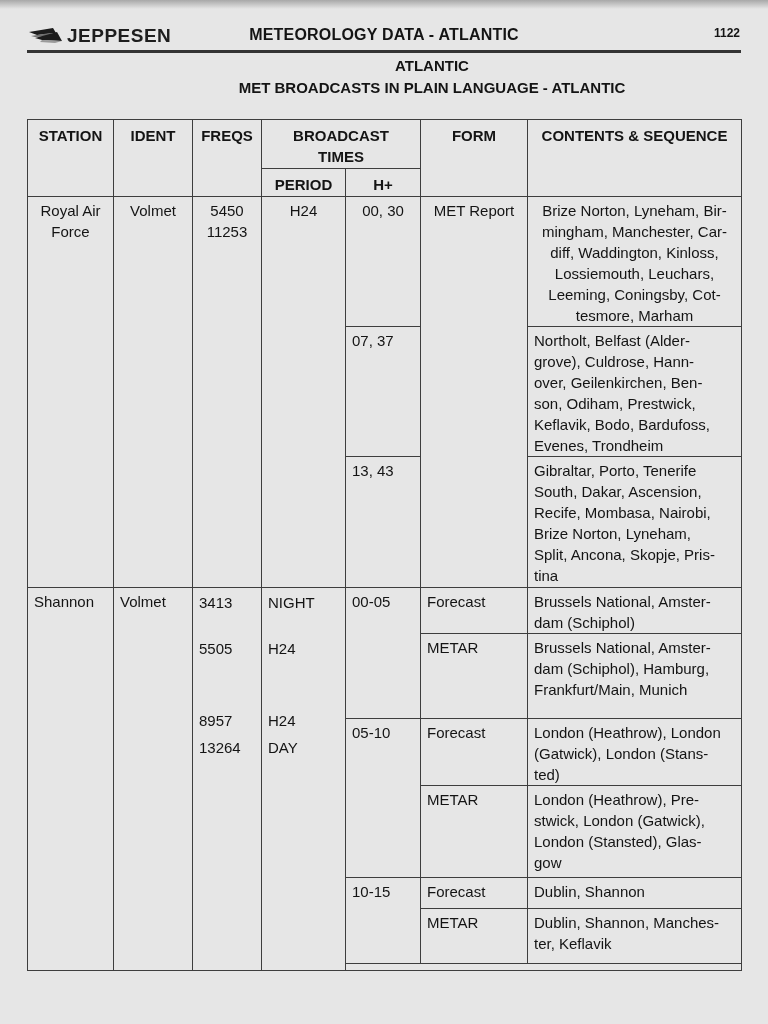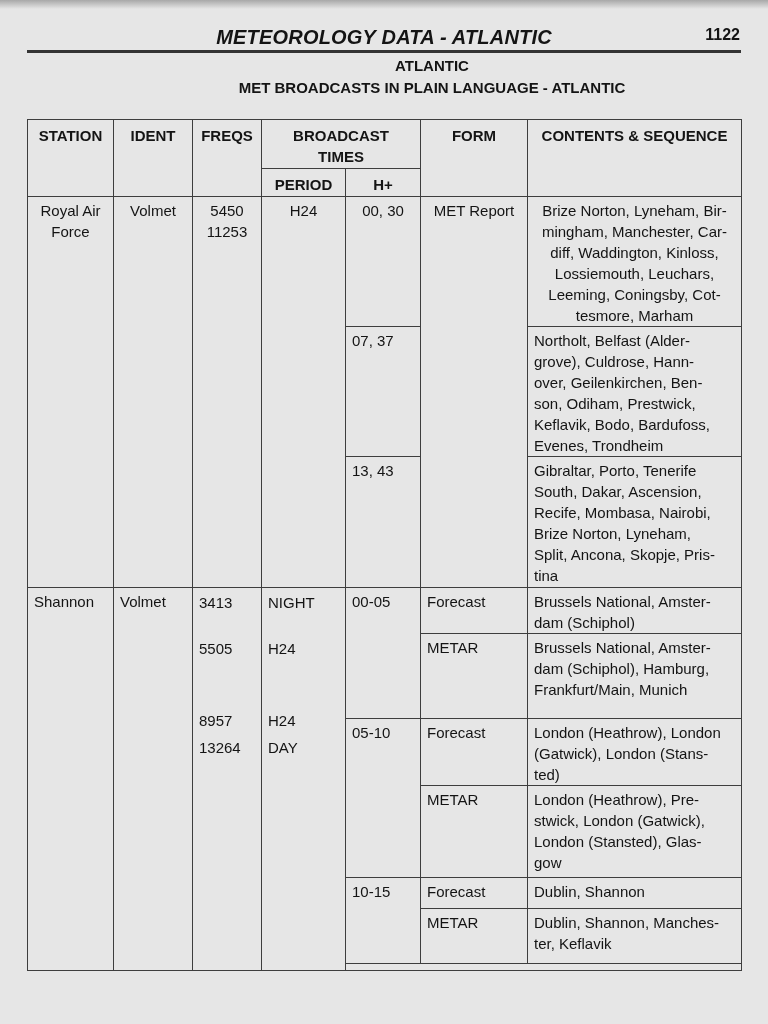--- a/index.html
+++ b/index.html
@@ -17,25 +17,25 @@
   }
   
   .page-header { position: absolute; top: 24px; left: 27px; width: 714px; height: 24px; }
   .logo { position: absolute; left: 1px; top: 1px; display: flex; align-items: center; gap: 3px; }
   .logo svg { display: block; }
   .logo-text {
     font-weight: bold; font-size: 19px; letter-spacing: 0.5px; color: #1e1e1e;
   }
   .page-title {
     position: absolute; left: 0; right: 0; top: 2px;
-    text-align: center; font-weight: bold; font-size: 20px; letter-spacing: 0.2px; font-style: italic;
+    text-align: center; font-weight: bold; font-size: 16px; letter-spacing: 0.2px;
   }
   .page-number {
     position: absolute; right: 1px; top: 2px;
-    font-weight: bold; font-size: 16px;
+    font-weight: bold; font-size: 12px;
   }
   .rule {
     position: absolute; top: 50px; left: 27px; width: 714px; height: 3px;
     background: #343434;
   }
   .subtitle1, .subtitle2 {
     position: absolute; left: 0; width: 768px;
     text-align: center; font-weight: bold; font-size: 15px; padding-left: 48px;
   }
   .subtitle1 { top: 57px; }
@@ -75,20 +75,31 @@
   td.nb { border-bottom: none; }
   td.stubcell { border: none; }
 </style>
 </head>
 <body>
 
 <div class="page">
   <div class="top-shade"></div>
 
   <div class="page-header">
+    <div class="logo">
+      <span>
+        <svg width="36" height="17" viewBox="0 0 36 17">
+          <polygon points="1,4 25,0 28,5 9,7" fill="#1c1c1c"></polygon>
+          <polygon points="3,8 22,5 26,8 7,9" fill="#6f6f6f"></polygon>
+          <polygon points="7,10 29,4 34,13 14,12" fill="#1c1c1c"></polygon>
+          <polygon points="14,12 34,13 27,15 12,14" fill="#9a9a9a"></polygon>
+        </svg>
+      </span>
+      <span class="logo-text">JEPPESEN</span>
+    </div>
     <div class="page-title">METEOROLOGY DATA - ATLANTIC</div>
     <div class="page-number">1122</div>
   </div>
 
   <div class="rule"></div>
   <div class="subtitle1">ATLANTIC</div>
   <div class="subtitle2">MET BROADCASTS IN PLAIN LANGUAGE - ATLANTIC</div>
 
   <table class="met">
     <colgroup>

